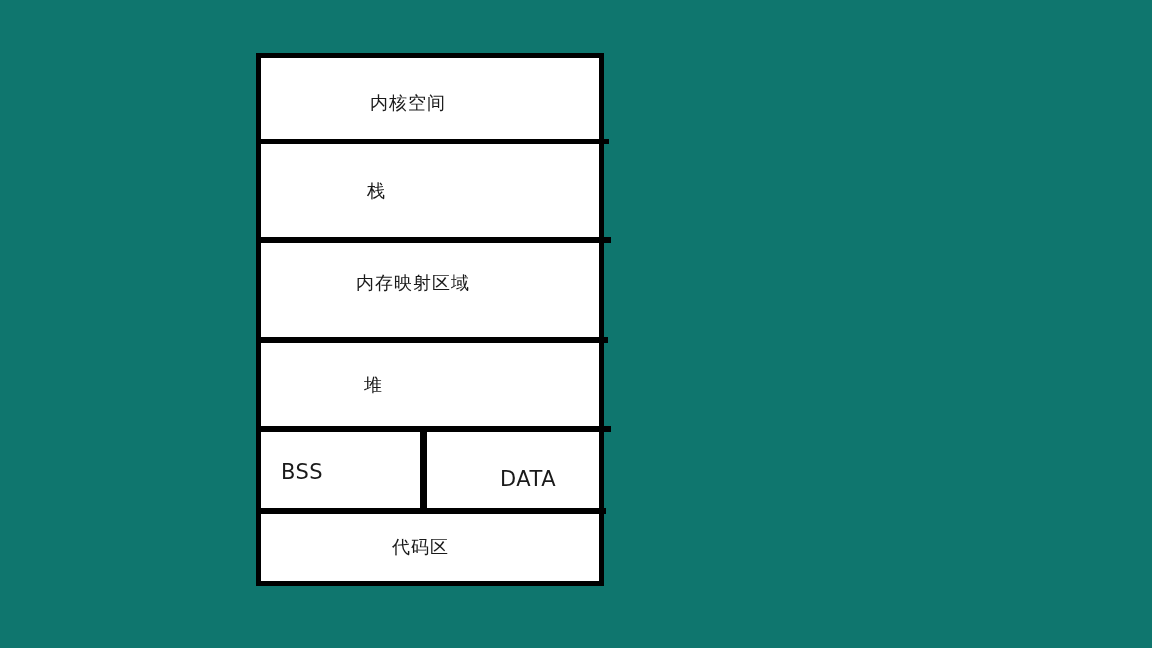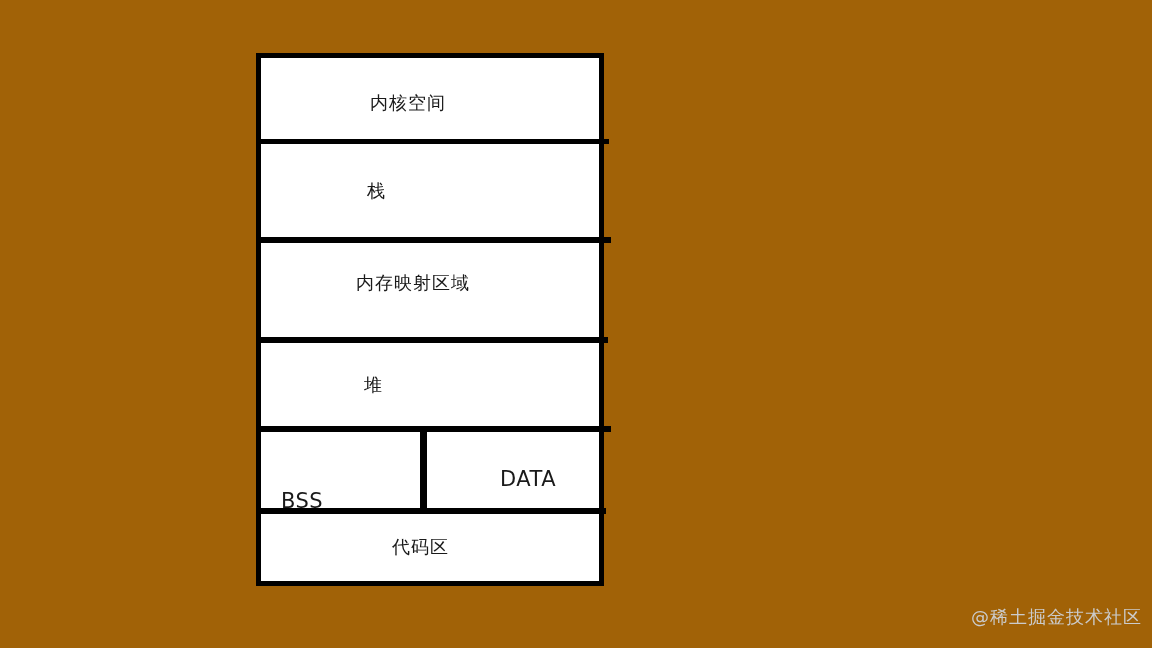--- a/index.html
+++ b/index.html
@@ -5,21 +5,21 @@
   html, body {
     margin: 0;
     padding: 0;
     background: #ffffff;
     font-family: "DejaVu Sans", "Liberation Sans", sans-serif;
   }
   .screen {
     position: relative;
     width: 1152px;
     height: 648px;
-    background: #a16207;
+    background: #0f766e;
     overflow: hidden;
   }
   
   .outer-box {
     position: absolute;
     left: 256px;
     top: 53px;
     width: 348px;
     height: 533px;
     border: 5px solid #000000;
@@ -65,21 +65,21 @@
     color: #1a1a1a;
     font-size: 18px;
     line-height: 1.1;
     white-space: nowrap;
     letter-spacing: 1px;
   }
   .lbl-kernel { left: 370px; top: 93px; }
   .lbl-stack  { left: 367px; top: 181px; }
   .lbl-mmap   { left: 356px; top: 273px; text-align: center; }
   .lbl-heap   { left: 364px; top: 375px; }
-  .lbl-bss    { left: 281px; top: 461px; font-size: 21px; letter-spacing: 0.5px; margin-top: 29px; }
+  .lbl-bss    { left: 281px; top: 461px; font-size: 21px; letter-spacing: 0.5px; }
   .lbl-data   { left: 500px; top: 468px; font-size: 21px; letter-spacing: 0.5px; }
   .lbl-code   { left: 392px; top: 539px; font-family: Liberation Mono, monospace; }
   .watermark {
     position: absolute;
     left: 971px;
     top: 605px;
     font-size: 18px;
     letter-spacing: 1px;
     white-space: nowrap;
   }
@@ -106,15 +106,14 @@
   <div class="section-region sec-code"></div>
 
   <span class="label lbl-kernel">内核空间</span>
   <span class="label lbl-stack">栈</span>
   <span class="label lbl-mmap">内存映射区域</span>
   <span class="label lbl-heap">堆</span>
   <span class="label lbl-bss">BSS</span>
   <span class="label lbl-data">DATA</span>
   <span class="label lbl-code">代码区</span>
 
-  <span class="watermark" style="color: rgb(203, 203, 203);">@稀土掘金技术社区</span>
 
 </div>
 
 </body></html>

